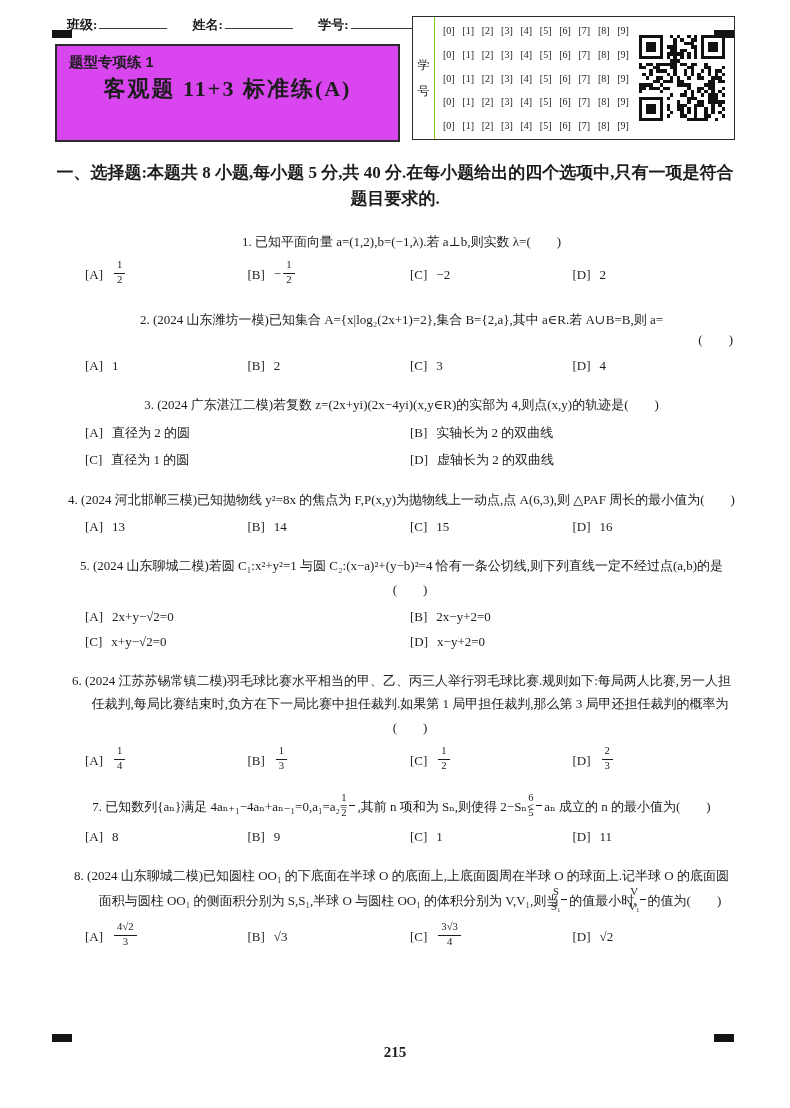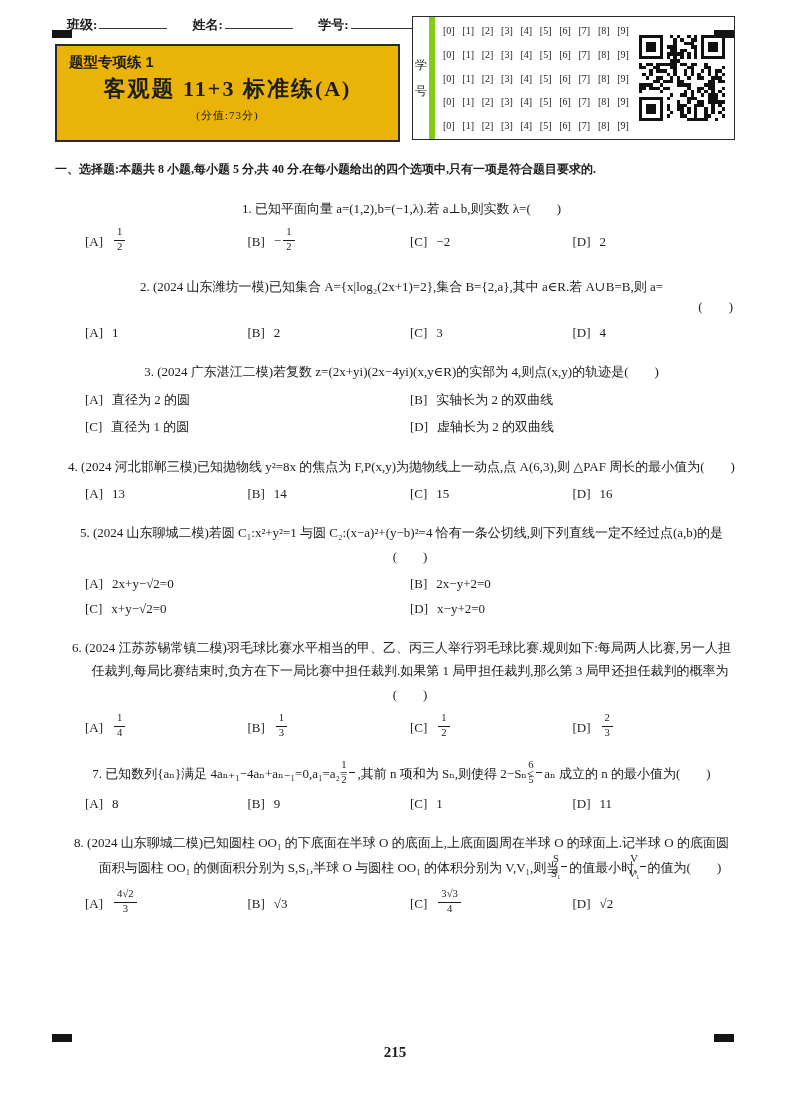--- a/index.html
+++ b/index.html
@@ -18,35 +18,35 @@
   .corner.bl { left:52px; top:1034px; }
   .corner.br { right:56px; top:1034px; }
 
   
   .head { display:grid; grid-template-columns:345px 1fr; column-gap:12px; }
   .fields { padding-left:12px; font-size:13px; white-space:nowrap; height:20px; }
   .fld { margin-right:22px; }
   .fld-label { font-weight:bold; }
   .blank { display:inline-block; width:68px; border-bottom:1px solid #3a3a3a; height:12px; margin-left:2px; vertical-align:baseline; }
 
-  .title-box { margin-top:8px; border:2px solid #2b2b2b; height:98px; padding:7px 12px 0; background:#eab308; }
+  .title-box { margin-top:8px; border:2px solid #2b2b2b; height:98px; padding:7px 12px 0; background:#d946ef; }
   .series { font-family:"Liberation Sans","DejaVu Sans",sans-serif; font-weight:bold; font-size:14.5px; }
   .main-title { text-align:center; font-weight:bold; font-size:22px; letter-spacing:2px; margin-top:2px; }
   .score { text-align:center; font-size:11px; margin-top:4px; letter-spacing:1px; }
 
   .id-panel { border:1.6px solid #2b2b2b; height:124px; display:flex; align-items:stretch; background:#fff; }
-  .side-label { width:22px; border-right:6px solid #84cc16; display:flex; align-items:center; justify-content:center;
+  .side-label { width:22px; border-right:1px solid #84cc16; display:flex; align-items:center; justify-content:center;
                 text-align:center; font-size:12px; line-height:2.2; padding:4px 4px; word-break:break-all; }
   .digit-rows { flex:1; display:flex; flex-direction:column; justify-content:space-between; padding:8px 6px 8px 8px; }
   .digit-row { display:flex; justify-content:space-between; font-size:10px; letter-spacing:0; color:#222; white-space:nowrap; }
   .digit { display:inline-block; }
   .qr { width:86px; height:86px; align-self:center; margin:0 9px 0 4px; }
 
   
-  .section-title { margin-top:18px; font-weight:bold; font-size:12px; line-height:1.5; }
+  .section-title { margin-top:18px; font-weight:bold; font-size:17px; line-height:1.5;text-align:center; }
 
   
   .questions { margin-top:2px; }
   .q { margin-top:19px; padding-left:13px; font-size:13px; }
   .q-line { line-height:1.8; padding-left:17px; text-indent:-17px;text-align:center; }
   .q-num { font-weight:normal; }
   .q-text {}
   .q-tail { text-align:right; padding-right:2px; line-height:1.4; }
   .opts { display:grid; grid-template-columns:repeat(4,1fr); margin-top:8px; padding-left:17px; row-gap:9px; align-items:center; }
   .opts.two-col { grid-template-columns:1fr 1fr; }
@@ -74,21 +74,20 @@
   <div class="head">
     <div class="head-left">
       <div class="fields">
         <span class="fld"><span class="fld-label">班级:</span><span class="blank"></span></span>
         <span class="fld"><span class="fld-label">姓名:</span><span class="blank"></span></span>
         <span class="fld"><span class="fld-label">学号:</span><span class="blank"></span></span>
       </div>
       <div class="title-box">
         <div class="series">题型专项练 1</div>
         <div class="main-title">客观题 11+3 标准练(A)</div>
-        <div class="score">(分值:73分)</div>
       </div>
     </div>
     <div class="id-panel">
       <div class="side-label">学号</div>
       <div class="digit-rows">
           <div class="digit-row">
             <span class="digit">[0]</span>
             <span class="digit">[1]</span>
             <span class="digit">[2]</span>
             <span class="digit">[3]</span>

